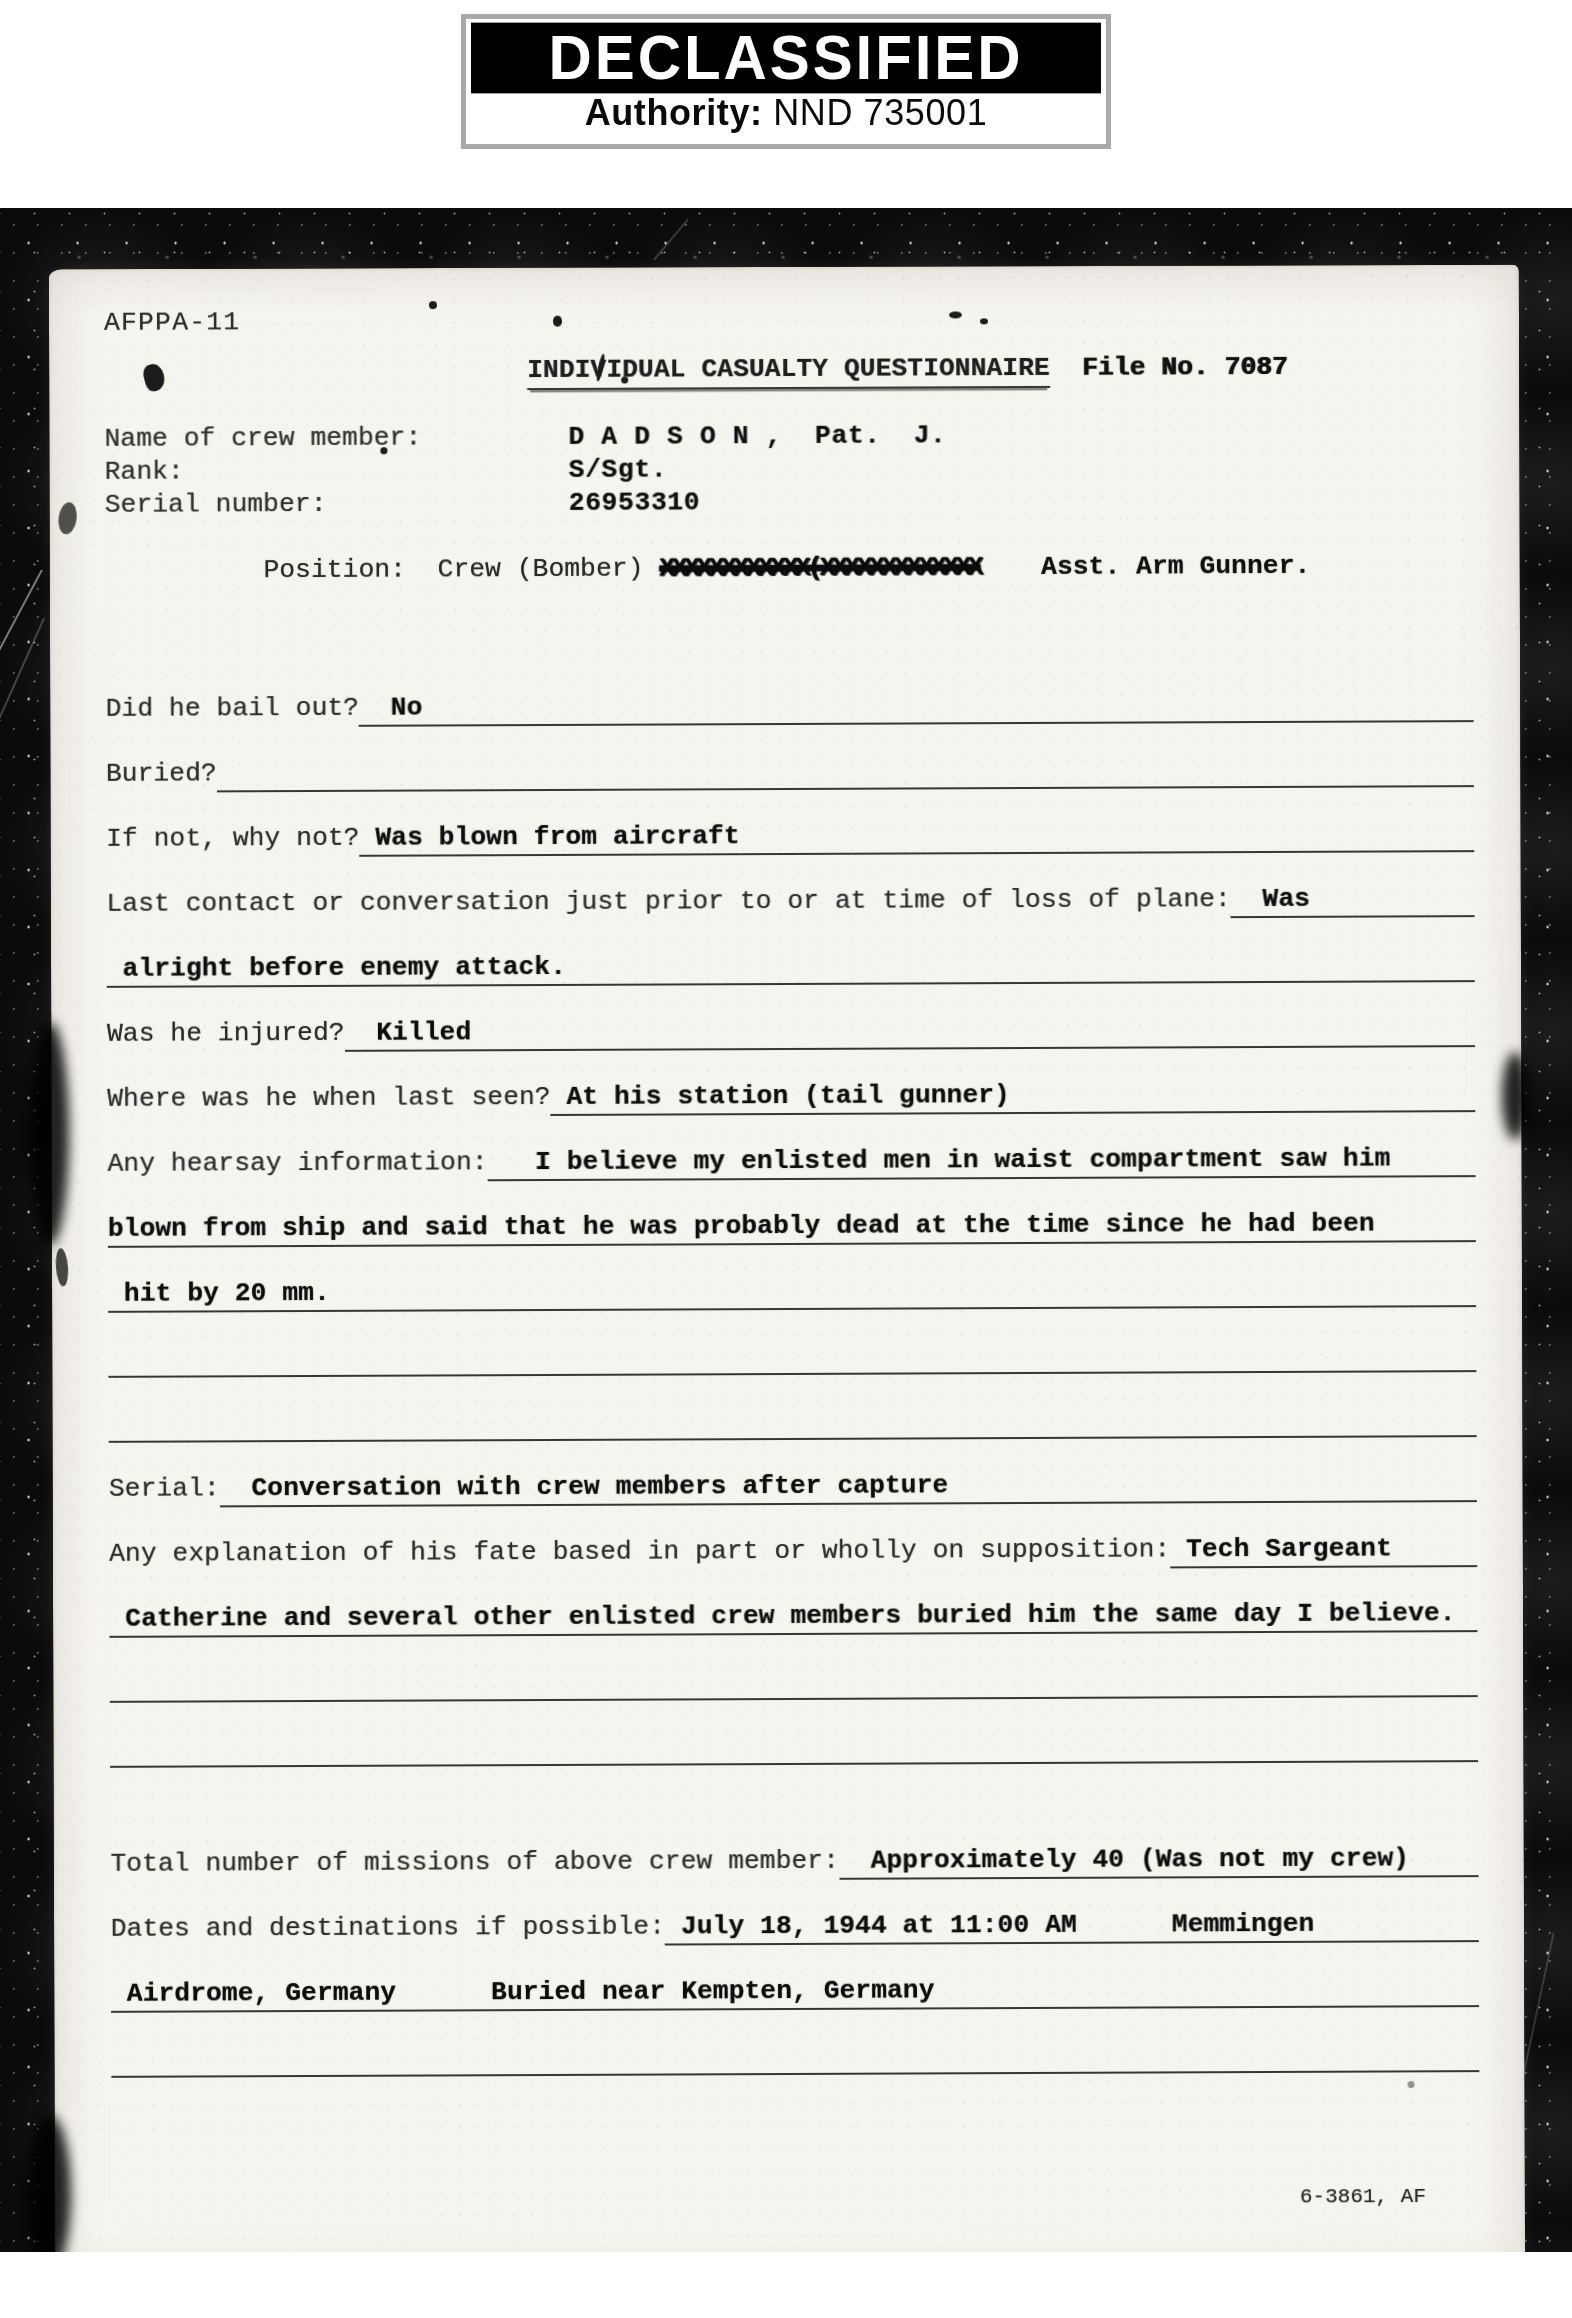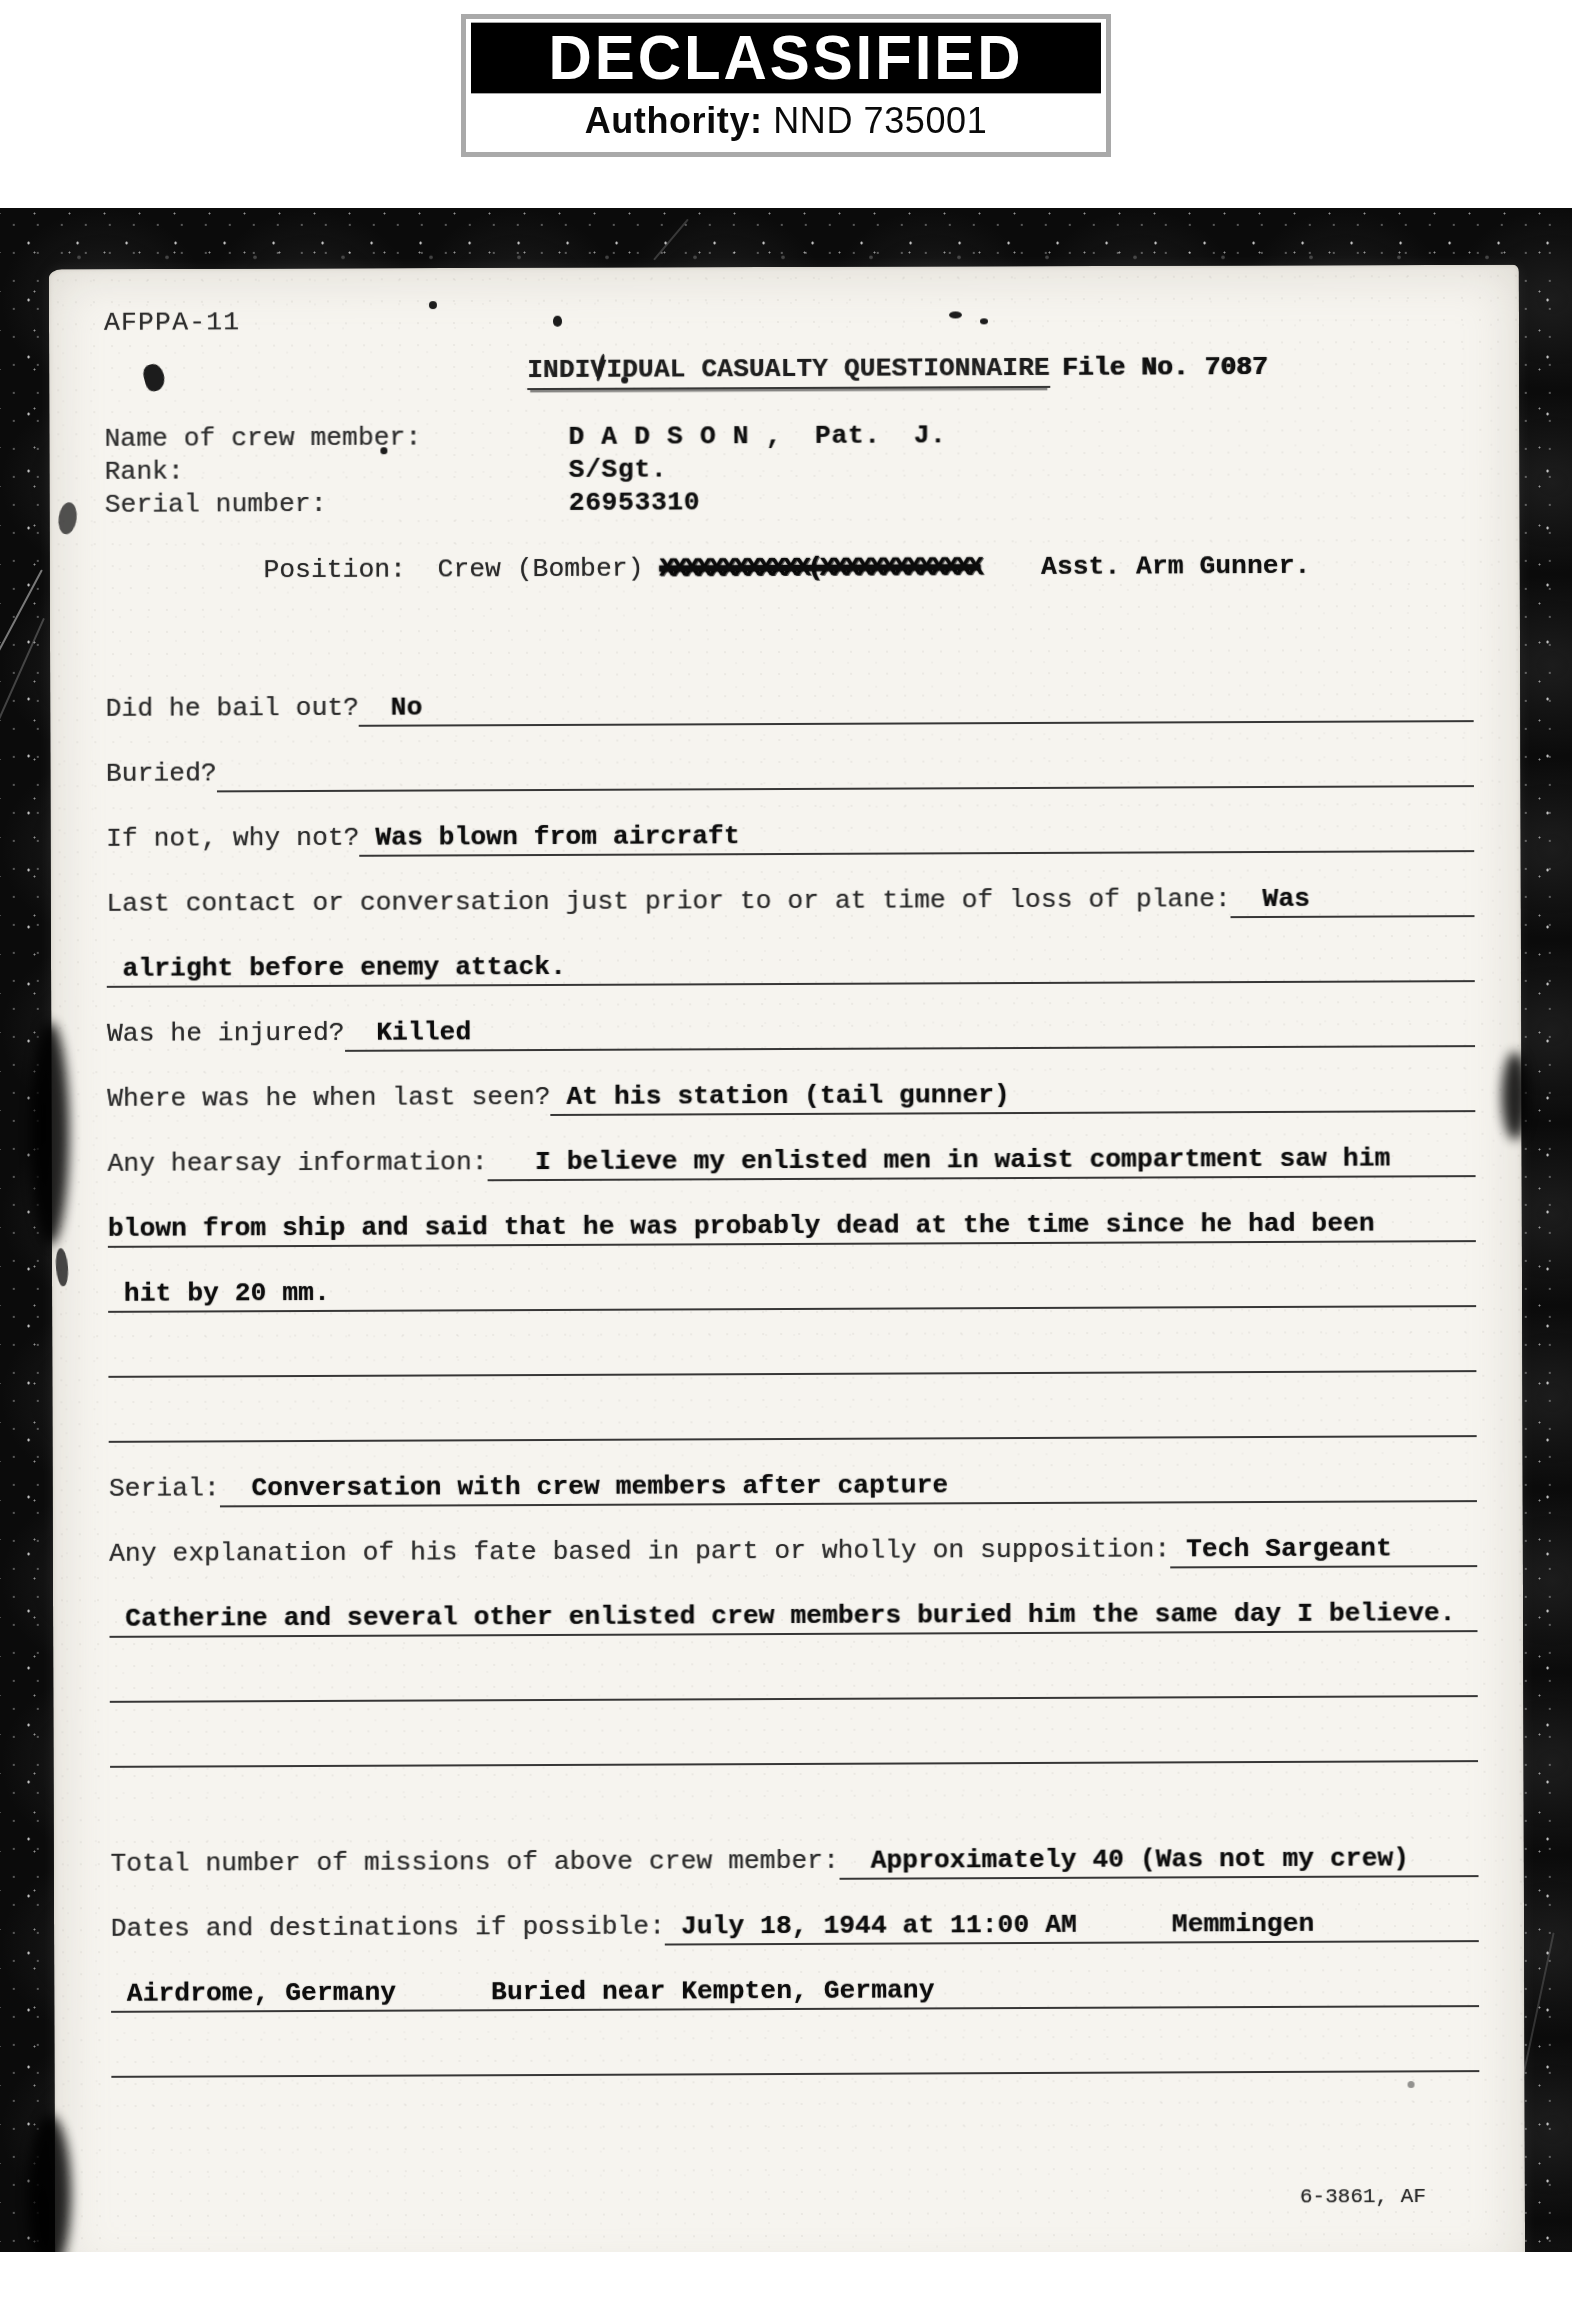--- a/index.html
+++ b/index.html
@@ -12,21 +12,21 @@
   .stamp-strip{position:absolute;top:0;left:0;width:1572px;height:180px;background:#ffffff;}
   .stamp-box{
     width:630px;margin:14px auto 0 auto;border:5.3px solid #a9a9a9;background:#ffffff;
     padding:5.3px 5.3px 9.4px 5.3px;
   }
   .stamp-bar{
     background:#000;color:#fff;height:68px;line-height:67px;text-align:center;
     font-weight:700;font-size:60px;letter-spacing:2.9px;transform:scaleY(1.04);
   }
   .stamp-line{
-    text-align:center;font-size:36px;margin-top:8px;letter-spacing:0.6px;color:#0a0a0a;
+    text-align:center;font-size:36px;margin-top:0;letter-spacing:0.6px;color:#0a0a0a;
     white-space:pre;
   }
   .stamp-line b{font-weight:700;}
   .stamp-line .sp{display:inline-block;width:20px;}
 
   
   .scan{
     position:absolute;top:208px;left:0;width:1572px;height:2044px;background:#0b0b0b;overflow:hidden;
     background-image:
       radial-gradient(circle, rgba(255,255,255,0.85) 0 0.9px, transparent 1.5px),
@@ -61,21 +61,21 @@
     transform:rotate(-0.06deg);
   }
   .typed{text-shadow:0 0 0.9px rgba(25,25,25,0.55);}
   .form-number{letter-spacing:1.2px;color:#303030;}
   .title-row{margin-top:17.6px;white-space:pre;}
   .doc-title{
     display:inline-block;border-bottom:2.9px solid rgba(38,38,38,0.9);
     box-shadow:0 5.3px 0 -2.9px rgba(45,45,45,0.55);
     padding-bottom:1.8px;margin-left:423px;font-weight:700;color:#222;
   }
-  .file-no{font-weight:700;margin-left:12px;color:#161616;text-shadow:0.9px 0 0 #161616, 0 0 1.2px rgba(0,0,0,.5);}
+  .file-no{font-weight:700;margin-left:32px;color:#161616;text-shadow:0.9px 0 0 #161616, 0 0 1.2px rgba(0,0,0,.5);}
 
   .header-block{margin-top:31px;}
   .hrow{display:flex;line-height:33px;white-space:pre;}
   .hrow .hlabel{flex:none;width:464px;color:#323232;}
   .hrow .hvalue{color:#141414;font-weight:700;letter-spacing:0.6px;text-shadow:0 0 1.2px rgba(0,0,0,.5);}
   .position-row{display:block;line-height:33px;white-space:pre;}
   .struck{
     font-weight:700;letter-spacing:-3.5px;color:#101010;
     text-decoration:line-through;text-decoration-thickness:5.9px;
     text-shadow:0 0 1.8px rgba(0,0,0,.8), 1.2px 0.6px 0 rgba(0,0,0,.55);

